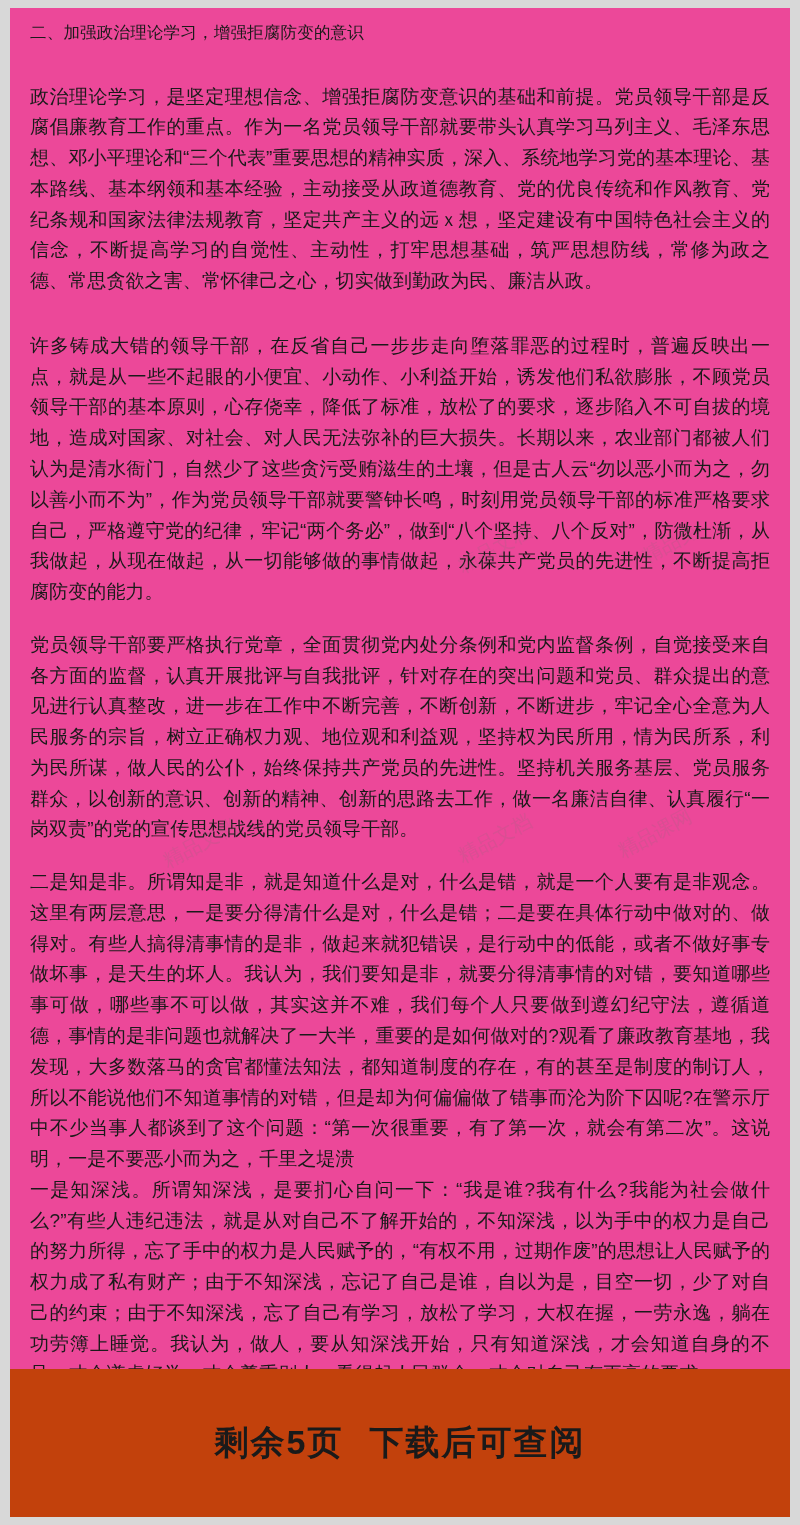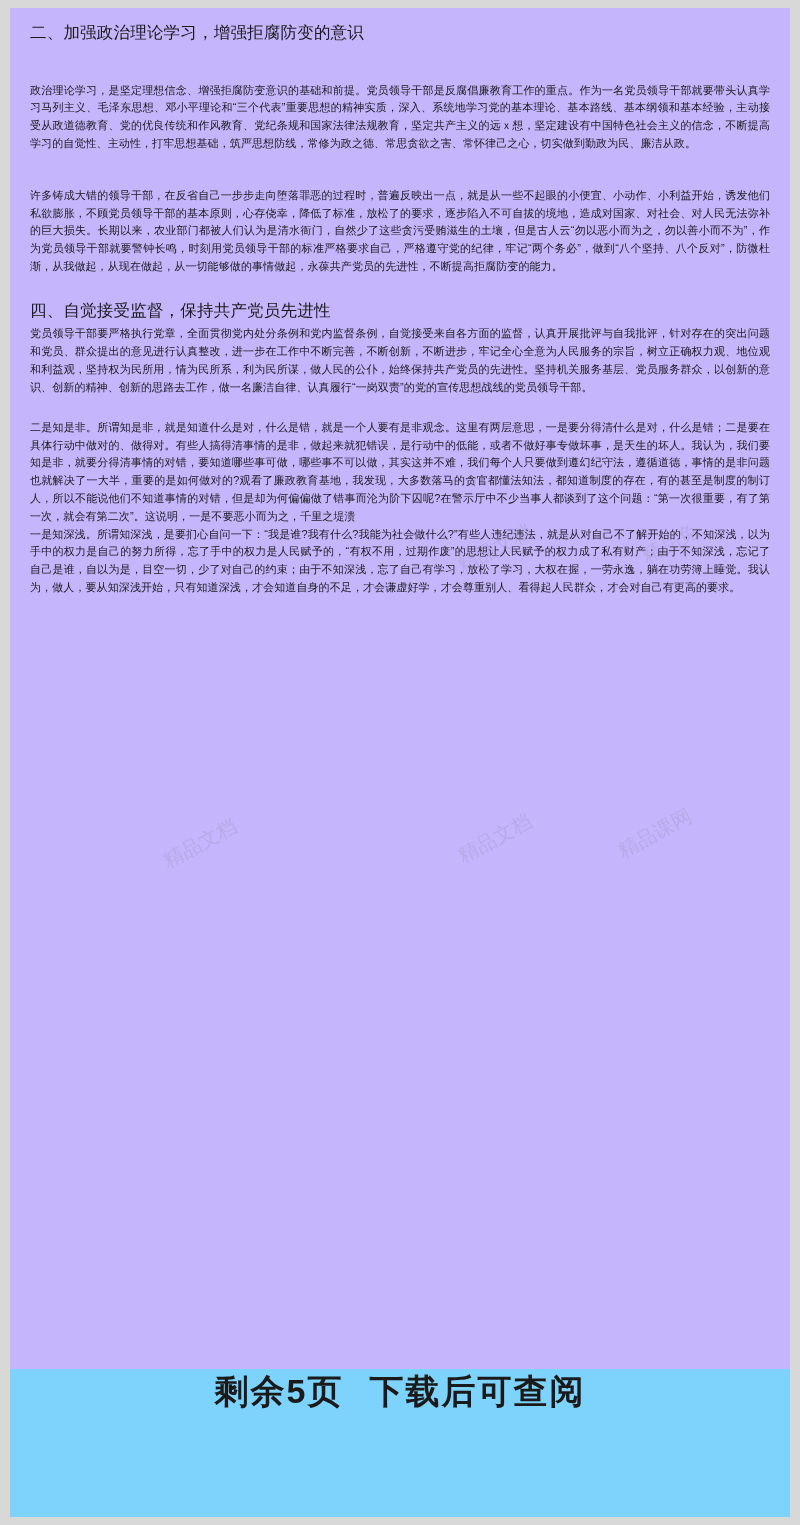--- a/index.html
+++ b/index.html
@@ -38,35 +38,35 @@
     left: 0; right: 0; bottom: 0;
     height: 8px;
     background: #d8d8d8;
   }
   .content {
     position: absolute;
     left: 10px;
     right: 10px;
     top: 8px;
     bottom: 8px;
-    background: #c4b5fd;
+    background: #ec4899;
     padding: 12px 20px 0 20px;
     box-sizing: border-box;
     overflow: hidden;
   }
   .heading {
     font-size: 16.5px;
     line-height: 1.55;
     color: #1a1a1a;
     margin: 0 0 2px 0;
     font-weight: 400;
     letter-spacing: 0.2px;
   }
   .para {
-    font-size: 11px;
+    font-size: 19px;
     line-height: 1.62;
     color: #1a1a1a;
     margin: 0;
     text-align: justify;
     text-justify: inter-ideograph;
     letter-spacing: 0.1px;
   }
   .gap-lg { height: 34px; }
   .gap-md { height: 22px; }
   .watermark {
@@ -83,23 +83,23 @@
   .wm2 { left: 640px; top: 530px; }
   .wm3 { left: 160px; top: 830px; }
   .wm4 { left: 455px; top: 825px; }
   .wm5 { left: 615px; top: 820px; }
   .footer-banner {
     position: absolute;
     left: 10px;
     right: 10px;
     bottom: 8px;
     height: 148px;
-    background: #7dd3fc;
+    background: #c2410c;
     display: flex;
-    align-items: flex-start;
+    align-items: center;
     justify-content: center;
   }
   .footer-text {
     font-size: 34px;
     font-weight: 700;
     color: #1a1a1a;
     letter-spacing: 2px;
   }
   .footer-text .sp { display: inline-block; width: 26px; }
 </style>
@@ -117,21 +117,20 @@
     <h2 class="heading">二、加强政治理论学习，增强拒腐防变的意识</h2>
     <div class="gap-lg"></div>
     <p class="para">政治理论学习，是坚定理想信念、增强拒腐防变意识的基础和前提。党员领导干部是反腐倡廉教育工作的重点。作为一名党员领导干部就要带头认真学习马列主义、毛泽东思想、邓小平理论和“三个代表”重要思想的精神实质，深入、系统地学习党的基本理论、基本路线、基本纲领和基本经验，主动接受从政道德教育、党的优良传统和作风教育、党纪条规和国家法律法规教育，坚定共产主义的远ｘ想，坚定建设有中国特色社会主义的信念，不断提高学习的自觉性、主动性，打牢思想基础，筑严思想防线，常修为政之德、常思贪欲之害、常怀律己之心，切实做到勤政为民、廉洁从政。</p>
 
     <div class="gap-lg"></div>
 
     <p class="para">许多铸成大错的领导干部，在反省自己一步步走向堕落罪恶的过程时，普遍反映出一点，就是从一些不起眼的小便宜、小动作、小利益开始，诱发他们私欲膨胀，不顾党员领导干部的基本原则，心存侥幸，降低了标准，放松了的要求，逐步陷入不可自拔的境地，造成对国家、对社会、对人民无法弥补的巨大损失。长期以来，农业部门都被人们认为是清水衙门，自然少了这些贪污受贿滋生的土壤，但是古人云“勿以恶小而为之，勿以善小而不为”，作为党员领导干部就要警钟长鸣，时刻用党员领导干部的标准严格要求自己，严格遵守党的纪律，牢记“两个务必”，做到“八个坚持、八个反对”，防微杜渐，从我做起，从现在做起，从一切能够做的事情做起，永葆共产党员的先进性，不断提高拒腐防变的能力。</p>
 
     <div class="gap-md"></div>
 
-    <h2 class="heading">四、自觉接受监督，保持共产党员先进性</h2>
     <p class="para">党员领导干部要严格执行党章，全面贯彻党内处分条例和党内监督条例，自觉接受来自各方面的监督，认真开展批评与自我批评，针对存在的突出问题和党员、群众提出的意见进行认真整改，进一步在工作中不断完善，不断创新，不断进步，牢记全心全意为人民服务的宗旨，树立正确权力观、地位观和利益观，坚持权为民所用，情为民所系，利为民所谋，做人民的公仆，始终保持共产党员的先进性。坚持机关服务基层、党员服务群众，以创新的意识、创新的精神、创新的思路去工作，做一名廉洁自律、认真履行“一岗双责”的党的宣传思想战线的党员领导干部。</p>
 
     <div class="gap-md"></div>
 
     <p class="para">二是知是非。所谓知是非，就是知道什么是对，什么是错，就是一个人要有是非观念。这里有两层意思，一是要分得清什么是对，什么是错；二是要在具体行动中做对的、做得对。有些人搞得清事情的是非，做起来就犯错误，是行动中的低能，或者不做好事专做坏事，是天生的坏人。我认为，我们要知是非，就要分得清事情的对错，要知道哪些事可做，哪些事不可以做，其实这并不难，我们每个人只要做到遵幻纪守法，遵循道德，事情的是非问题也就解决了一大半，重要的是如何做对的?观看了廉政教育基地，我发现，大多数落马的贪官都懂法知法，都知道制度的存在，有的甚至是制度的制订人，所以不能说他们不知道事情的对错，但是却为何偏偏做了错事而沦为阶下囚呢?在警示厅中不少当事人都谈到了这个问题：“第一次很重要，有了第一次，就会有第二次”。这说明，一是不要恶小而为之，千里之堤溃</p>
     <p class="para">一是知深浅。所谓知深浅，是要扪心自问一下：“我是谁?我有什么?我能为社会做什么?”有些人违纪违法，就是从对自己不了解开始的，不知深浅，以为手中的权力是自己的努力所得，忘了手中的权力是人民赋予的，“有权不用，过期作废”的思想让人民赋予的权力成了私有财产；由于不知深浅，忘记了自己是谁，自以为是，目空一切，少了对自己的约束；由于不知深浅，忘了自己有学习，放松了学习，大权在握，一劳永逸，躺在功劳簿上睡觉。我认为，做人，要从知深浅开始，只有知道深浅，才会知道自身的不足，才会谦虚好学，才会尊重别人、看得起人民群众，才会对自己有更高的要求。</p>
 
   </div>
 
   <div class="watermark wm1">精品文档</div>

